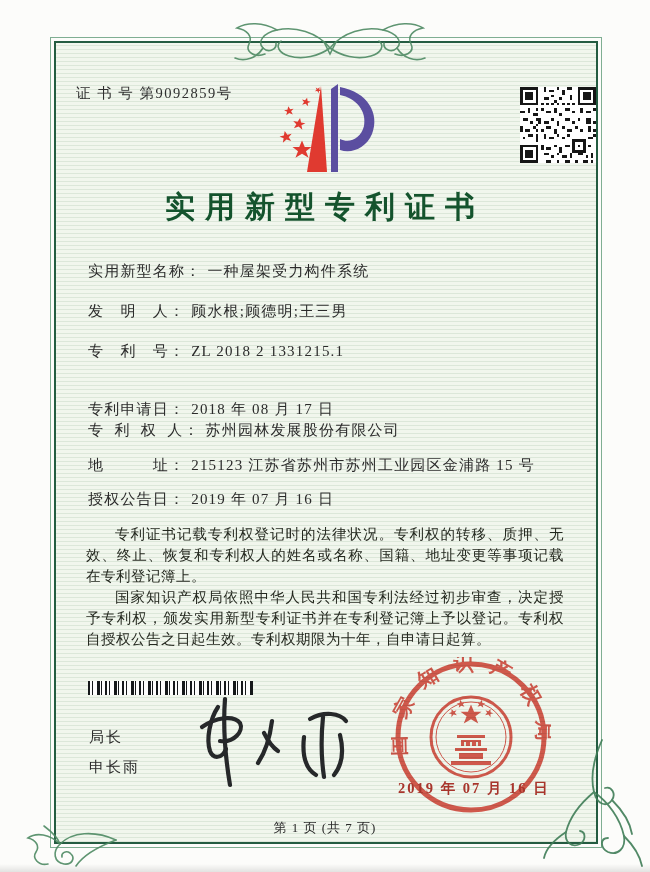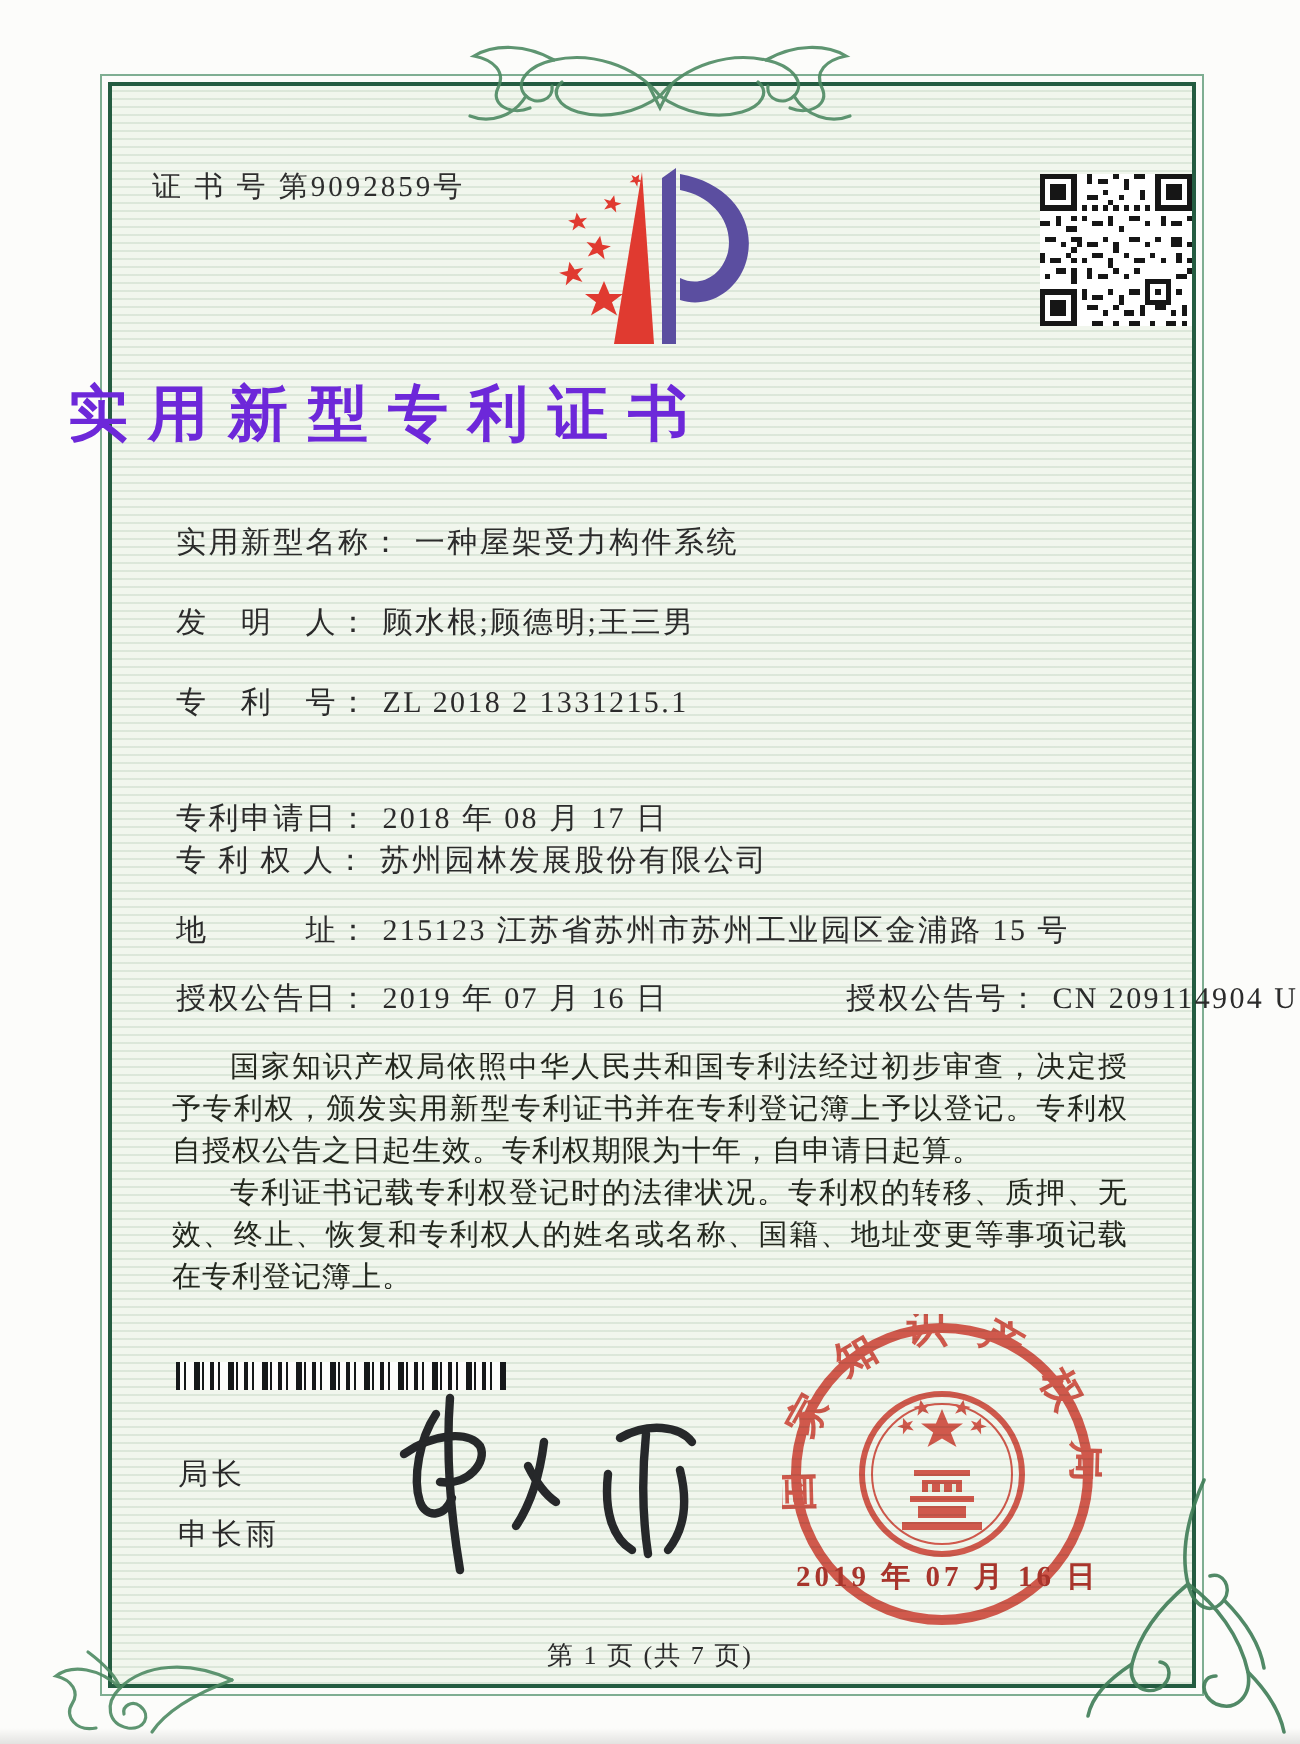--- a/index.html
+++ b/index.html
@@ -24,29 +24,29 @@
   }
   .ornament{position:absolute;pointer-events:none;}
   
   .cert-no{
     position:absolute;left:76px;top:84px;font-size:14.5px;
     letter-spacing:1.5px;color:#2e2e2e;
   }
   .logo{position:absolute;left:268px;top:80px;}
   .qr{position:absolute;left:520px;top:87px;width:76px;height:76px;background:#fff;}
   .title{
-    position:absolute;left:0;right:0;top:187px;text-align:left;
-    font-size:30px;font-weight:bold;letter-spacing:10px;color:#6d28d9;margin-left:34px;
+    position:absolute;left:0;right:0;top:187px;text-align:center;
+    font-size:30px;font-weight:bold;letter-spacing:10px;color:#14532d;
   }
   
   .row{
     position:absolute;left:88px;width:480px;font-size:15px;
     letter-spacing:1.2px;color:#2b2b2b;white-space:nowrap;
   }
-  .row .lbl{display:inline-block;}
+  .row .lbl{display:inline-block;font-family:Liberation Mono, monospace;}
   .row .val{margin-left:6px;font-family:Liberation Serif, serif;}
   .grant-no-group{position:absolute;left:335px;top:0;}
   
   .paras{
     position:absolute;left:86px;top:524px;width:478px;
     font-size:14.5px;line-height:21px;text-align:justify;color:#24281f;
     letter-spacing:0.5px;
   }
   .paras p{margin:0;text-indent:2em;}
   
@@ -175,28 +175,25 @@
   <span class="lbl">专利申请日：</span><span class="val">2018 年 08 月 17 日</span>
 </div>
 <div class="row" style="top:421px;">
   <span class="lbl">专 利 权 人：</span><span class="val">苏州园林发展股份有限公司</span>
 </div>
 <div class="row" style="top:456px;">
   <span class="lbl">地　　　址：</span><span class="val">215123 江苏省苏州市苏州工业园区金浦路 15 号</span>
 </div>
 <div class="row" style="top:490px;">
   <span class="lbl">授权公告日：</span><span class="val">2019 年 07 月 16 日</span>
-  <span class="grant-no-group">
-    <span class="lbl">授权公告号：</span><span class="val">CN 209114904 U</span>
-  </span>
 </div>
 
 <div class="paras">
+  <p>专利证书记载专利权登记时的法律状况。专利权的转移、质押、无效、终止、恢复和专利权人的姓名或名称、国籍、地址变更等事项记载在专利登记簿上。</p>
   <p>国家知识产权局依照中华人民共和国专利法经过初步审查，决定授予专利权，颁发实用新型专利证书并在专利登记簿上予以登记。专利权自授权公告之日起生效。专利权期限为十年，自申请日起算。</p>
-  <p>专利证书记载专利权登记时的法律状况。专利权的转移、质押、无效、终止、恢复和专利权人的姓名或名称、国籍、地址变更等事项记载在专利登记簿上。</p>
 </div>
 
 <div class="barcode"></div>
 
 <div class="signer-title">局长</div>
 <div class="signer-name">申长雨</div>
 
 <svg class="signature" width="160" height="98" viewBox="0 0 160 98">
   <g stroke="#26282a" fill="none" stroke-width="4.2" stroke-linecap="round" stroke-linejoin="round">
     <path d="M26,14 C18,26 14,46 18,58 C21,66 30,66 34,56"></path>

